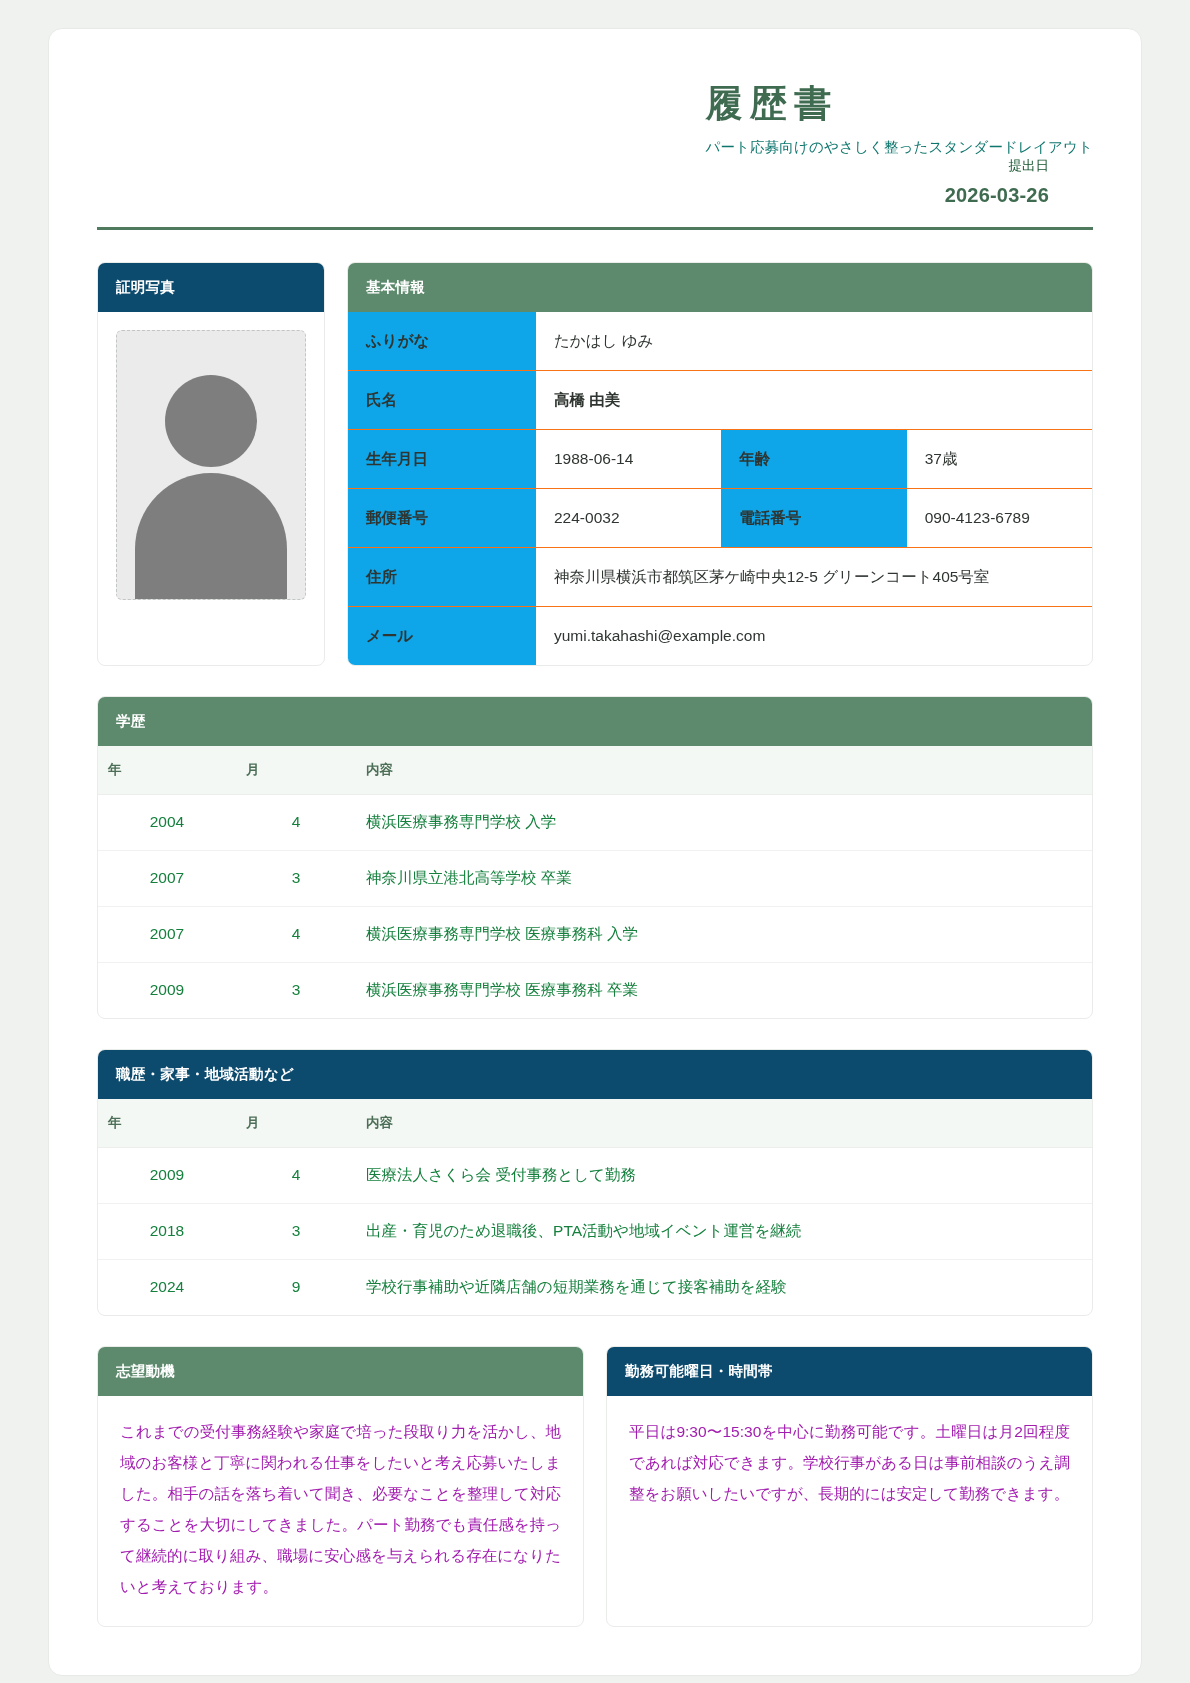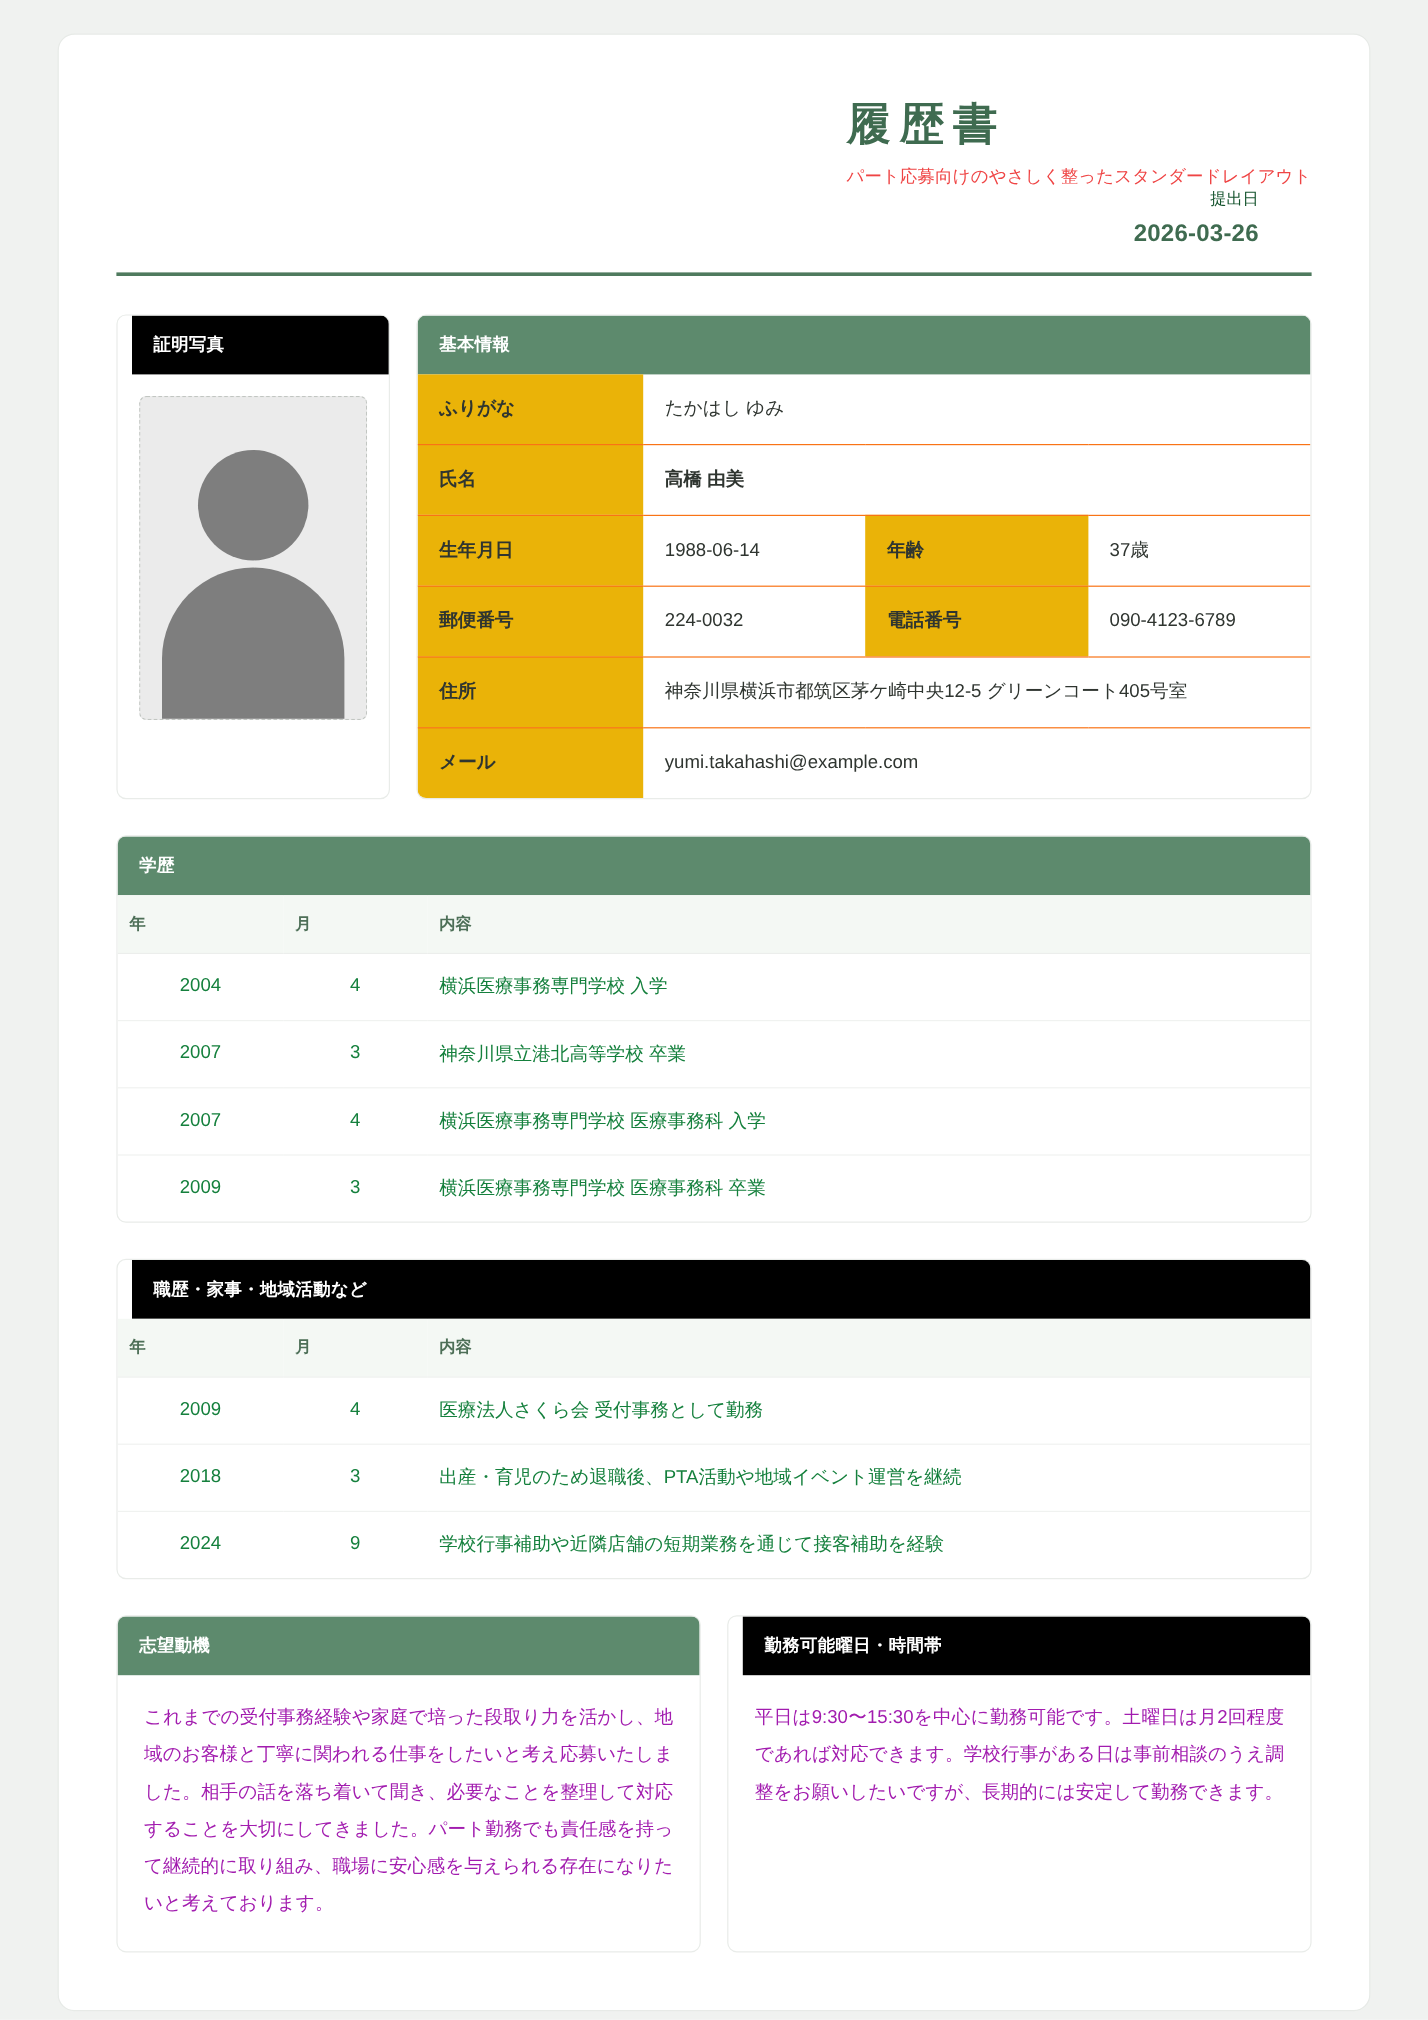--- a/index.html
+++ b/index.html
@@ -44,21 +44,21 @@
   .doc-title {
     font-size: 37px;
     font-weight: bold;
     color: #3f6b50;
     letter-spacing: 0.20em;
     margin: 0 0 14px 0;
     line-height: 1.05;
   }
   .doc-subtitle {
     font-size: 14.5px;
-    color: #ef4444;
+    color: #0f766e;
     margin: 0;
     letter-spacing: 0.01em;
   }
   .date-block {
     text-align: right;
     padding-right: 44px;
     padding-bottom: 4px;
   }
   .date-label {
     font-size: 13.5px;
@@ -81,21 +81,21 @@
     box-sizing: border-box;
   }
   .card-head {
     padding: 15px 18px;
     font-size: 14.5px;
     font-weight: bold;
     color: #ffffff;
     letter-spacing: 0.02em;
   }
   .head-dark  { background: #5d8a6d; }
-  .head-light { background: #000000; margin-left: 12px; }
+  .head-light { background: #0c4a6e; }
 
   
   .top-row {
     display: flex;
     gap: 22px;
     margin-top: 32px;
   }
   .photo-card { width: 228px; flex: 0 0 228px; }
   .photo-body {
     padding: 18px 18px 20px 18px;
@@ -141,21 +141,21 @@
   table.info td {
     border-top: 1px solid #f97316;
     padding: 17px 18px;
     font-size: 15.5px;
     color: #2f3530;
     vertical-align: middle;
     line-height: 1.55;
   }
   table.info tr:first-child td { border-top: none; }
   td.lbl {
-    background: #eab308;
+    background: #0ea5e9;
     color: #4d6f57;
     font-size: 14px;
     font-weight: bold;
     width: 152px;
   }
   td.lbl.narrow { width: 146px; }
   td.val-muted { color: #8c918d; }
   td.val-strong { font-weight: bold; font-size: 17px; color: #212621; }
 
   

